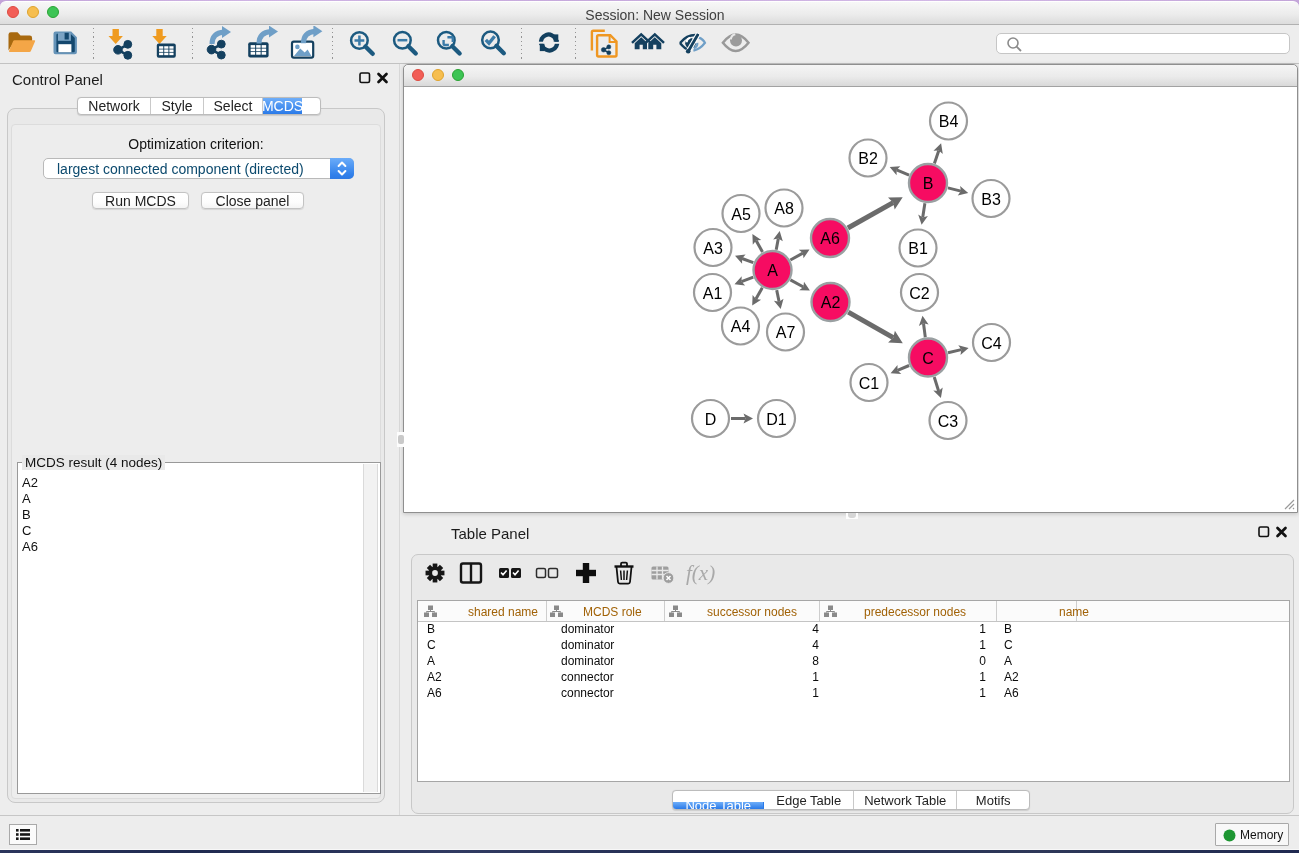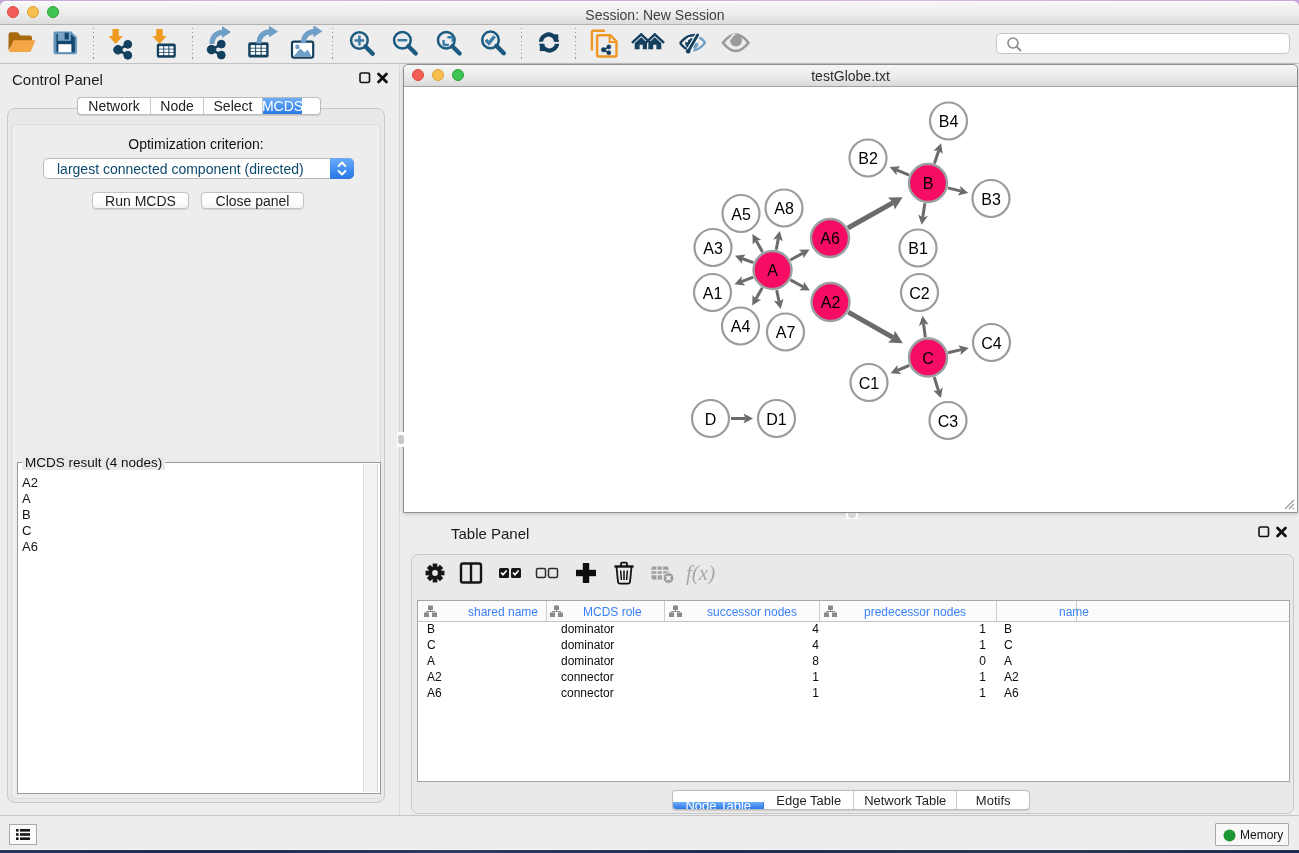--- a/index.html
+++ b/index.html
@@ -74,21 +74,21 @@
   font-size:14px; color:#2e2e2e; }
 #grip { position:absolute; right:2px; bottom:2px; width:11px; height:11px; }
 
 #tpBox { left:411px; top:554px; width:883px; height:260px; background:#e9e9e9;
   border:1px solid #c8c8c8; border-radius:7px; }
 #tblWrap { left:417px; top:600px; width:873px; height:182px; background:#fff;
   border:1px solid #a6a6a6; }
 #tblHead { position:absolute; left:0; top:0; width:100%; height:21px; background:#fbfbfb;
   border-bottom:1px solid #c4c4c4; }
 #tblHead .hc { position:absolute; top:0; height:20px; border-right:1px solid #cecece; }
-#tblHead .ht { position:absolute; top:4px; font-size:12px; color:#3b82f6; }
+#tblHead .ht { position:absolute; top:4px; font-size:12px; color:#a16207; }
 .trow { position:absolute; left:0; width:100%; height:16px; font-size:12px; color:#0c0c0c; }
 .trow span { position:absolute; top:1px; }
 
 #hdiv2 { left:0; top:815px; width:1299px; height:1px; background:#c6c6c6; }
 #status { left:0; top:816px; width:1299px; height:33px; background:#ededed; }
 #listBtn { position:absolute; left:9px; top:8px; width:28px; height:21px;
   background:#fbfbfb; border:1px solid #a9a9a9; }
 #memBtn { position:absolute; left:1215px; top:7px; width:74px; height:23px;
   background:#f8f8f8; border:1px solid #a9a9a9; border-radius:1px; font-size:12px; color:#111; }
 .vline { position:absolute; width:1px; background:#d9d9d9; }
@@ -243,21 +243,21 @@
 <div class="abs ptitle" style="left:12px;top:71px;">Control Panel</div>
 <svg class="abs" width="32" height="13" style="left:359px;top:72px">
  <rect x="1" y="1" width="9.5" height="9.5" rx="1.5" fill="none" stroke="#111" stroke-width="1.6"></rect>
  <path d="M19.5,2 L27.5,10 M27.5,2 L19.5,10" stroke="#111" stroke-width="2.7" stroke-linecap="round"></path>
 </svg>
 <div id="cpBox" class="abs">
     <div class="inner"></div>
   </div>
 <div class="seg" style="left:77px;top:97px;width:244px;height:18px;font-size:14px;">
   <div class="s" style="width:73px;">Network</div>
-  <div class="s" style="width:53px;">Node</div>
+  <div class="s" style="width:53px;">Style</div>
   <div class="s" style="width:59px;">Select</div>
   <div class="s sel" style="width:39px;">MCDS</div>
 </div>
 <div class="abs" style="left:0px;top:136px;width:392px;text-align:center;font-size:14px;color:#111;">Optimization criterion:</div>
 <div id="dropdown" class="abs">
   <div class="txt">largest connected component (directed)</div>
   <div class="step">
     <svg width="24" height="21">
         <path d="M8.6,8.0 l3.4,-3.5 3.4,3.5 M8.6,13.0 l3.4,3.5 3.4,-3.5" stroke="#fff" stroke-width="2" fill="none" stroke-linecap="round" stroke-linejoin="round"></path>
       </svg>
@@ -274,21 +274,20 @@
   <div class="li" style="top:60px;">C</div>
   <div class="li" style="top:76px;">A6</div>
 </div>
 <div class="vline" style="left:399px;top:64px;height:751px;"></div>
 
 <div id="netwin" class="abs">
   <div id="netTitle">
     <div class="tl red" style="left:8px;top:4px;"></div>
     <div class="tl yel" style="left:28px;top:4px;"></div>
     <div class="tl grn" style="left:48px;top:4px;"></div>
-    <div class="title">testGlobe.txt</div>
   </div>
   <svg width="893" height="426" style="position:absolute;left:1px;top:22px" font-family="Liberation Sans, sans-serif">
       <path d="M357.5,165.1 L351.1,153.6" stroke="#6b6b6b" stroke-width="3.0" fill="none"></path>
       <path d="M347.4,147.0 L356.3,152.9 L351.1,153.6 L347.8,157.7 Z" fill="#6b6b6b"></path>
       <path d="M371.2,162.8 L373.3,151.5" stroke="#6b6b6b" stroke-width="3.0" fill="none"></path>
       <path d="M374.7,144.1 L377.8,154.3 L373.3,151.5 L368.2,152.6 Z" fill="#6b6b6b"></path>
       <path d="M348.3,175.7 L337.0,171.5" stroke="#6b6b6b" stroke-width="3.0" fill="none"></path>
       <path d="M330.0,168.8 L340.6,167.6 L337.0,171.5 L337.1,176.8 Z" fill="#6b6b6b"></path>
       <path d="M348.3,190.2 L336.5,194.6" stroke="#6b6b6b" stroke-width="3.0" fill="none"></path>
       <path d="M329.5,197.2 L336.7,189.3 L336.5,194.6 L340.1,198.5 Z" fill="#6b6b6b"></path>

